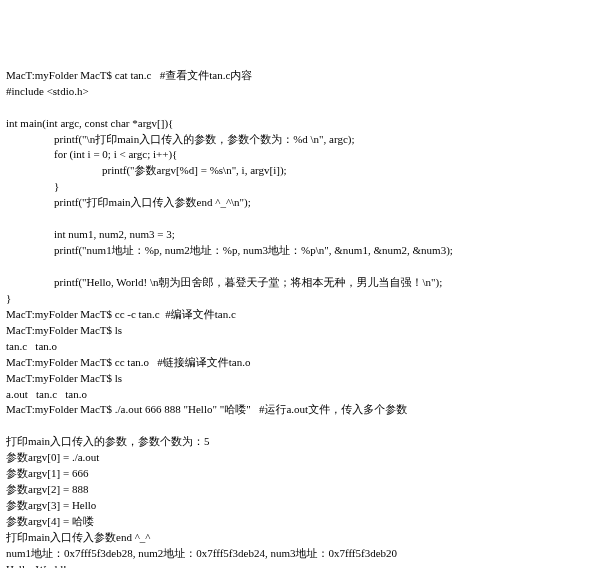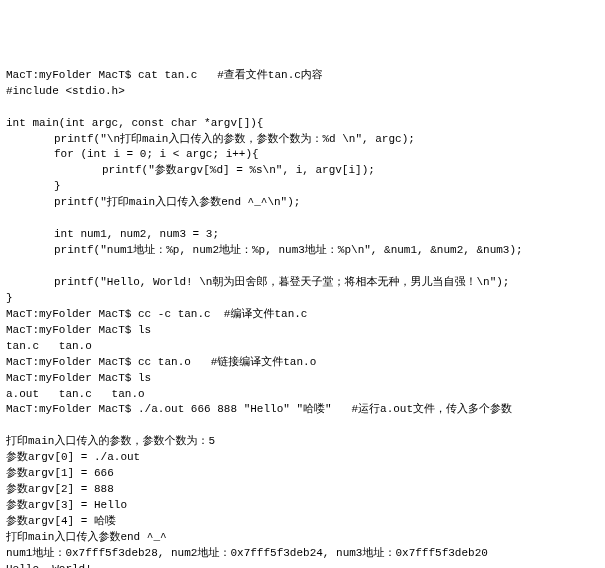--- a/index.html
+++ b/index.html
@@ -6,21 +6,21 @@
   body {
     font-family: "Menlo", "Monaco", "Courier New", monospace;
     font-size: 11px;
     line-height: 1.45;
     background: #ffffff;
     color: #000000;
     padding: 4px 6px;
     white-space: pre;
     width: 605px;
   }
-  .line { display: block; }
+  .line { display: block; font-family: Liberation Serif, serif; }
   .indent1 { padding-left: 48px; }
   .indent2 { padding-left: 96px; }
 </style>
 </head>
 <body>
 
 
 
 <div id="terminal"><span class="line">MacT:myFolder MacT$ cat tan.c   #查看文件tan.c内容</span><span class="line">#include &lt;stdio.h&gt;</span><span class="line"> </span><span class="line">int main(int argc, const char *argv[]){</span><span class="line indent1">printf("\n打印main入口传入的参数，参数个数为：%d \n", argc);</span><span class="line indent1">for (int i = 0; i &lt; argc; i++){</span><span class="line indent2">printf("参数argv[%d] = %s\n", i, argv[i]);</span><span class="line indent1">}</span><span class="line indent1">printf("打印main入口传入参数end ^_^\n");</span><span class="line"> </span><span class="line indent1">int num1, num2, num3 = 3;</span><span class="line indent1">printf("num1地址：%p, num2地址：%p, num3地址：%p\n", &amp;num1, &amp;num2, &amp;num3);</span><span class="line"> </span><span class="line indent1">printf("Hello, World! \n朝为田舍郎，暮登天子堂；将相本无种，男儿当自强！\n");</span><span class="line">}</span><span class="line">MacT:myFolder MacT$ cc -c tan.c  #编译文件tan.c</span><span class="line">MacT:myFolder MacT$ ls</span><span class="line">tan.c   tan.o</span><span class="line">MacT:myFolder MacT$ cc tan.o   #链接编译文件tan.o</span><span class="line">MacT:myFolder MacT$ ls</span><span class="line">a.out   tan.c   tan.o</span><span class="line">MacT:myFolder MacT$ ./a.out 666 888 "Hello" "哈喽"   #运行a.out文件，传入多个参数</span><span class="line"> </span><span class="line">打印main入口传入的参数，参数个数为：5</span><span class="line">参数argv[0] = ./a.out</span><span class="line">参数argv[1] = 666</span><span class="line">参数argv[2] = 888</span><span class="line">参数argv[3] = Hello</span><span class="line">参数argv[4] = 哈喽</span><span class="line">打印main入口传入参数end ^_^</span><span class="line">num1地址：0x7fff5f3deb28, num2地址：0x7fff5f3deb24, num3地址：0x7fff5f3deb20</span><span class="line">Hello, World!</span></div>
 

